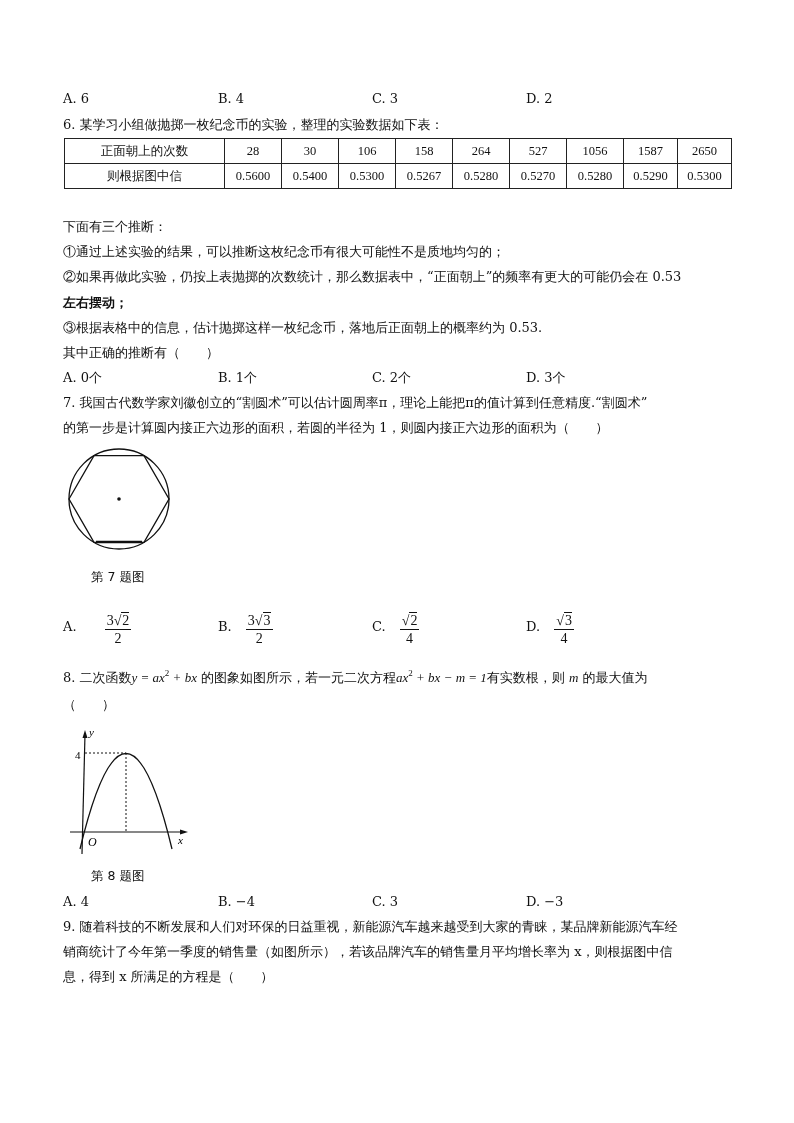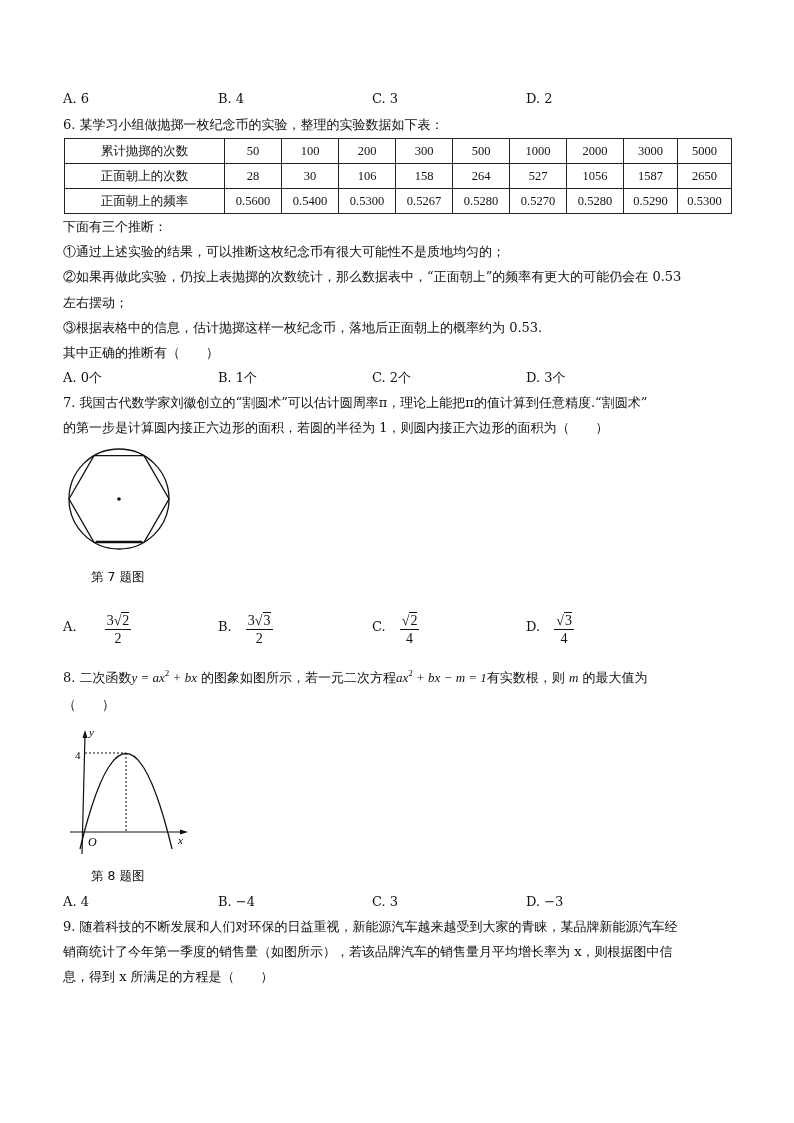--- a/index.html
+++ b/index.html
@@ -28,63 +28,51 @@
 
 <div class="opt" style="left:63px;top:90px;">A. 6</div>
 <div class="opt" style="left:218px;top:90px;">B. 4</div>
 <div class="opt" style="left:372px;top:90px;">C. 3</div>
 <div class="opt" style="left:526px;top:90px;">D. 2</div>
 
 <div class="line" style="top:116px;">6. 某学习小组做抛掷一枚纪念币的实验，整理的实验数据如下表：</div>
 
 <table class="data">
   <tbody>
-      <tr>
-    <td class="head">累计抛掷的次数</td>
-    <td class="c">50</td>
-    <td class="c">100</td>
-    <td class="c">200</td>
-    <td class="c">300</td>
-    <td class="c">500</td>
-    <td class="c">1000</td>
-    <td class="c">2000</td>
-    <td class="c w">3000</td>
-    <td class="c w">5000</td>
-  </tr>
   <tr>
     <td class="head">正面朝上的次数</td>
     <td class="c">28</td>
     <td class="c">30</td>
     <td class="c">106</td>
     <td class="c">158</td>
     <td class="c">264</td>
     <td class="c">527</td>
     <td class="c">1056</td>
     <td class="c w">1587</td>
     <td class="c w">2650</td>
   </tr>
   <tr>
-    <td class="head">正面朝上的频率</td>
+    <td class="head">则根据图中信</td>
     <td class="c">0.5600</td>
     <td class="c">0.5400</td>
     <td class="c">0.5300</td>
     <td class="c">0.5267</td>
     <td class="c">0.5280</td>
     <td class="c">0.5270</td>
     <td class="c">0.5280</td>
     <td class="c w">0.5290</td>
     <td class="c w">0.5300</td>
   </tr>
 </tbody>
   </table>
 
 <div class="line" style="top:218px;">下面有三个推断：</div>
 <div class="line" style="top:243px;">①通过上述实验的结果，可以推断这枚纪念币有很大可能性不是质地均匀的；</div>
 <div class="line" style="top:268px;">②如果再做此实验，仍按上表抛掷的次数统计，那么数据表中，“正面朝上”的频率有更大的可能仍会在 0.53</div>
-<div class="line" style="top:294px;">左右摆动；</div>
+<div class="line" style="top:294px;font-weight:bold;">左右摆动；</div>
 <div class="line" style="top:319px;">③根据表格中的信息，估计抛掷这样一枚纪念币，落地后正面朝上的概率约为 0.53.</div>
 <div class="line" style="top:344px;">其中正确的推断有（　　）</div>
 <div class="opt" style="left:63px;top:369px;">A. 0个</div>
 <div class="opt" style="left:218px;top:369px;text-align:center;">B. 1个</div>
 <div class="opt" style="left:372px;top:369px;">C. 2个</div>
 <div class="opt" style="left:526px;top:369px;">D. 3个</div>
 
 <div class="line" style="top:394px;">7. 我国古代数学家刘徽创立的“割圆术”可以估计圆周率π，理论上能把π的值计算到任意精度.“割圆术”</div>
 <div class="line" style="top:419px;">的第一步是计算圆内接正六边形的面积，若圆的半径为 1，则圆内接正六边形的面积为（　　）</div>
 

